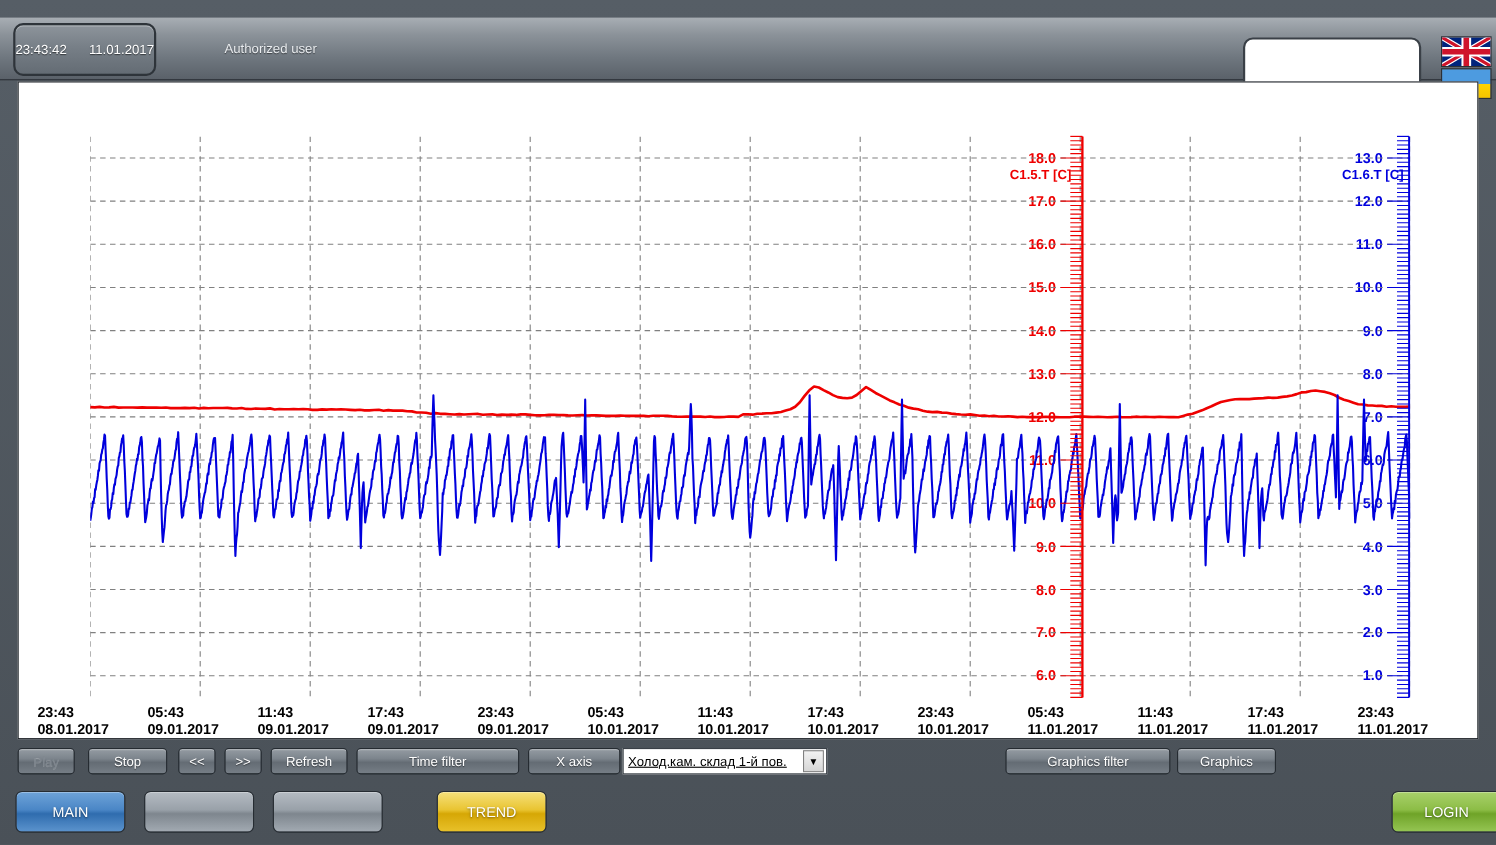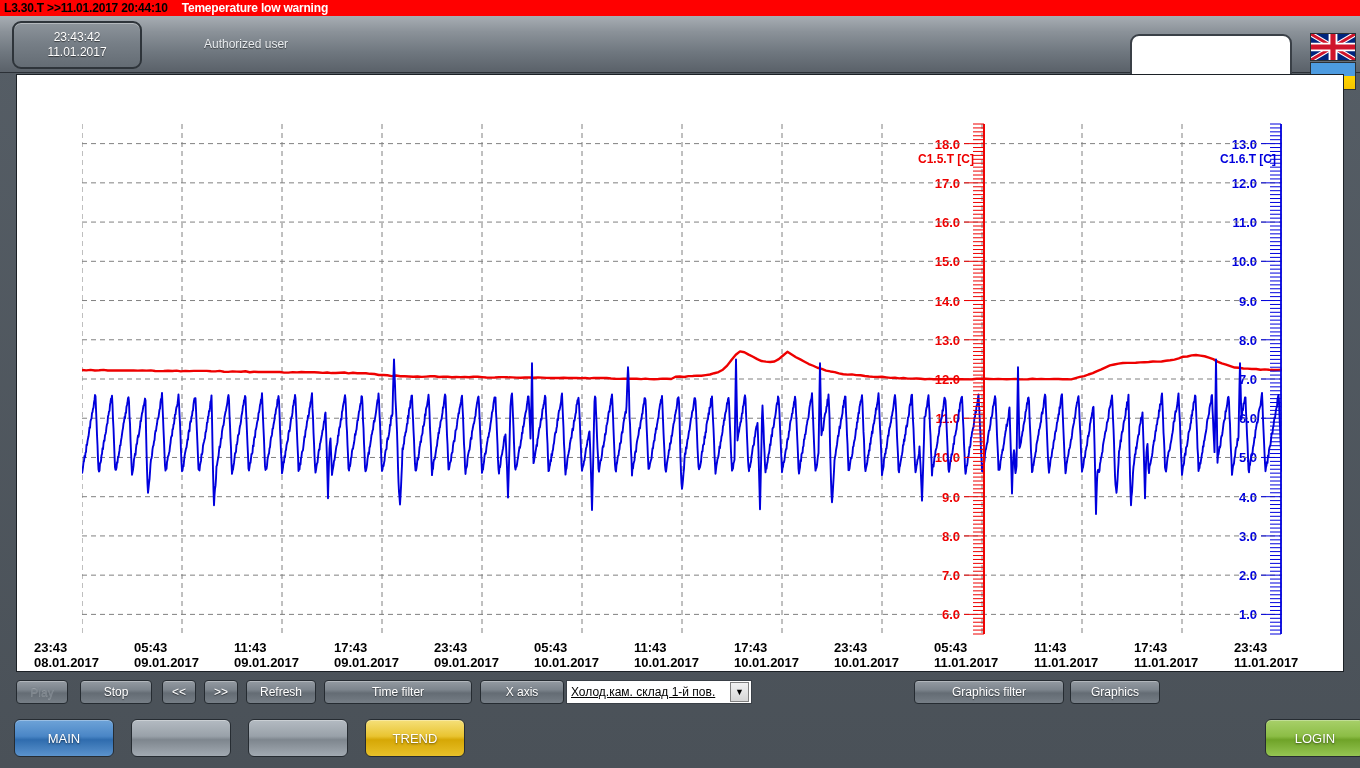--- a/index.html
+++ b/index.html
@@ -35,21 +35,21 @@
   
   .header {
     position: absolute; left: 0; top: 16px; width: 1360px; height: 57px;
     background: linear-gradient(180deg,#a8aeb4 0%,#8b9299 28%,#6f777f 65%,#5a6169 100%);
     border-bottom: 1px solid #2b3036;
   }
   .clock-box {
     position: absolute; left: 12px; top: 5px; width: 130px; height: 48px;
     border: 2px solid #2e343a; border-radius: 9px;
     background: linear-gradient(180deg,#8d949b 0%,#777f87 45%,#646c74 100%);
-    display: flex; flex-direction: column; align-items: center; justify-content: center;
+    display: flex; flex-direction: row; align-items: center; justify-content: space-between;
     box-shadow: inset 0 1px 0 rgba(255,255,255,.35);
   }
   .clock-time, .clock-date {
     color: #ffffff; font-size: 12px; line-height: 15px;
     text-shadow: 0 1px 1px rgba(0,0,0,.55);
   }
   .user-block {
     position: absolute; left: 188px; top: 22px; width: 300px; text-align: left;
   }
   .user-caption {
@@ -149,32 +149,28 @@
     position: absolute; top: 10px; height: 38px; width: 100px;
     border: 1px solid #262c32; border-radius: 6px;
     color: #ffffff; font-size: 13px;
     display: flex; align-items: center; justify-content: center;
     text-shadow: 0 1px 2px rgba(0,0,0,.5);
     box-shadow: inset 0 1px 0 rgba(255,255,255,.3);
     cursor: pointer;
   }
   .nbtn.blue   { background: linear-gradient(180deg,#6ea3d8 0%,#4a86c6 45%,#2f6cae 55%,#5b93cd 100%); }
   .nbtn.gray   { background: linear-gradient(180deg,#b4bbc2 0%,#99a1a9 45%,#7e868e 55%,#a2aab2 100%); }
-  .nbtn.gold   { background: linear-gradient(180deg,#f5e07a 0%,#e9c431 45%,#d6a705 55%,#e8c12a 100%); }
+  .nbtn.gold   { background: linear-gradient(180deg,#f5e07a 0%,#e9c431 45%,#d6a705 55%,#e8c12a 100%); margin-left: 32px; }
   .nbtn.green  { background: linear-gradient(180deg,#a8d06a 0%,#8cbd46 45%,#6fa328 55%,#95c553 100%); }
 </style>
 </head>
 <body>
 
 <div id="app">
 
-  <div class="alarm-bar">
-    <span class="alarm-tag">L3.30.T &gt;&gt;11.01.2017 20:44:10</span>
-    <span class="alarm-msg">Temeperature low warning</span>
-  </div>
 
   <div class="header">
     <div class="clock-box">
       <div class="clock-time">23:43:42</div>
       <div class="clock-date">11.01.2017</div>
     </div>
     <div class="user-block">
       <div class="user-caption">Authorized user</div>
     </div>
     <div class="header-field"></div>

